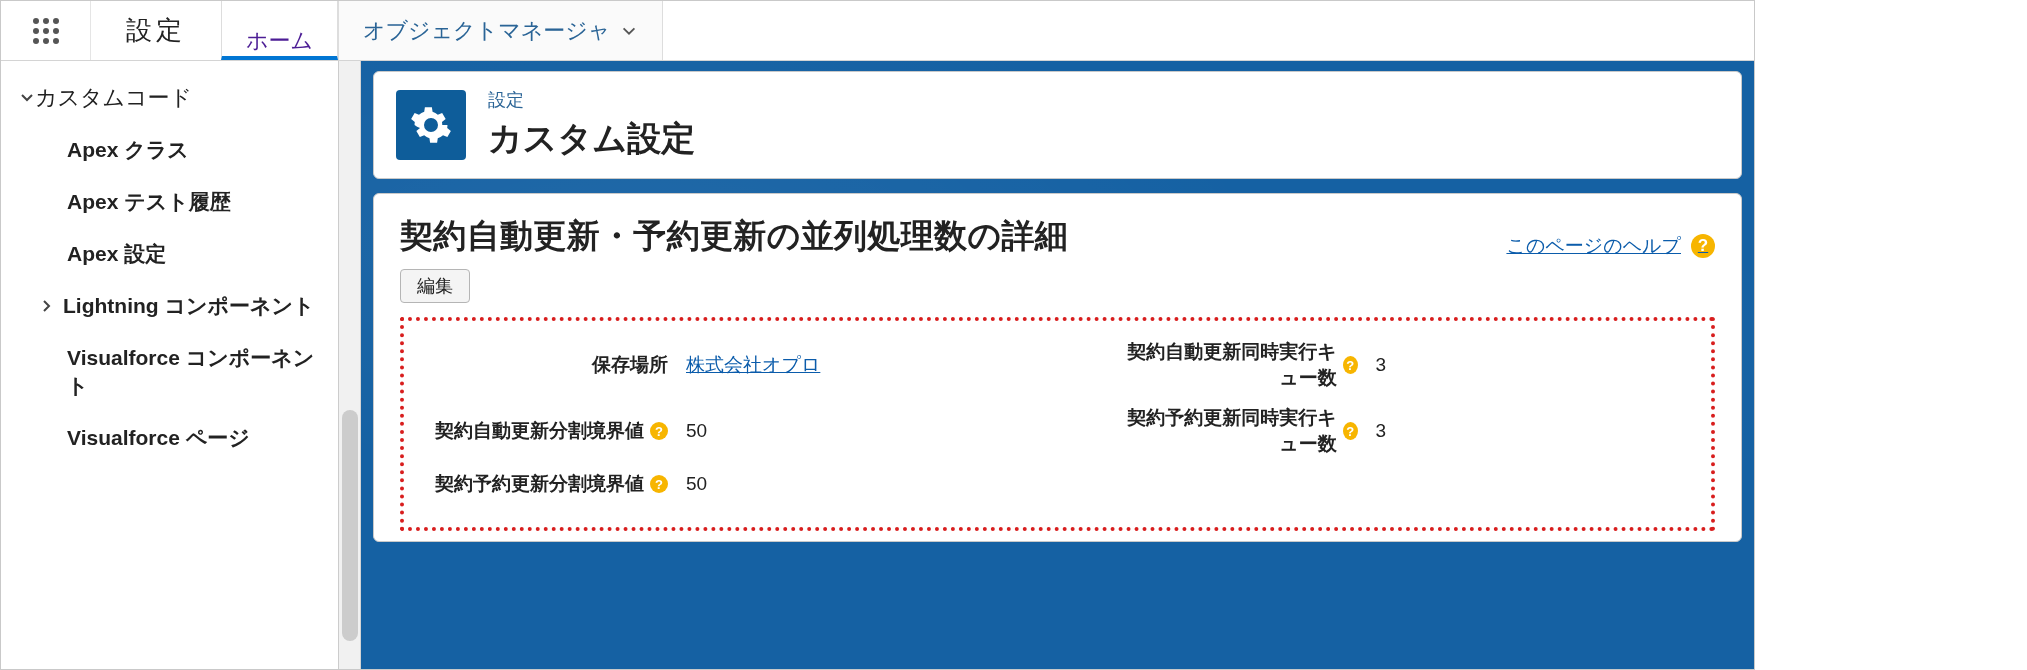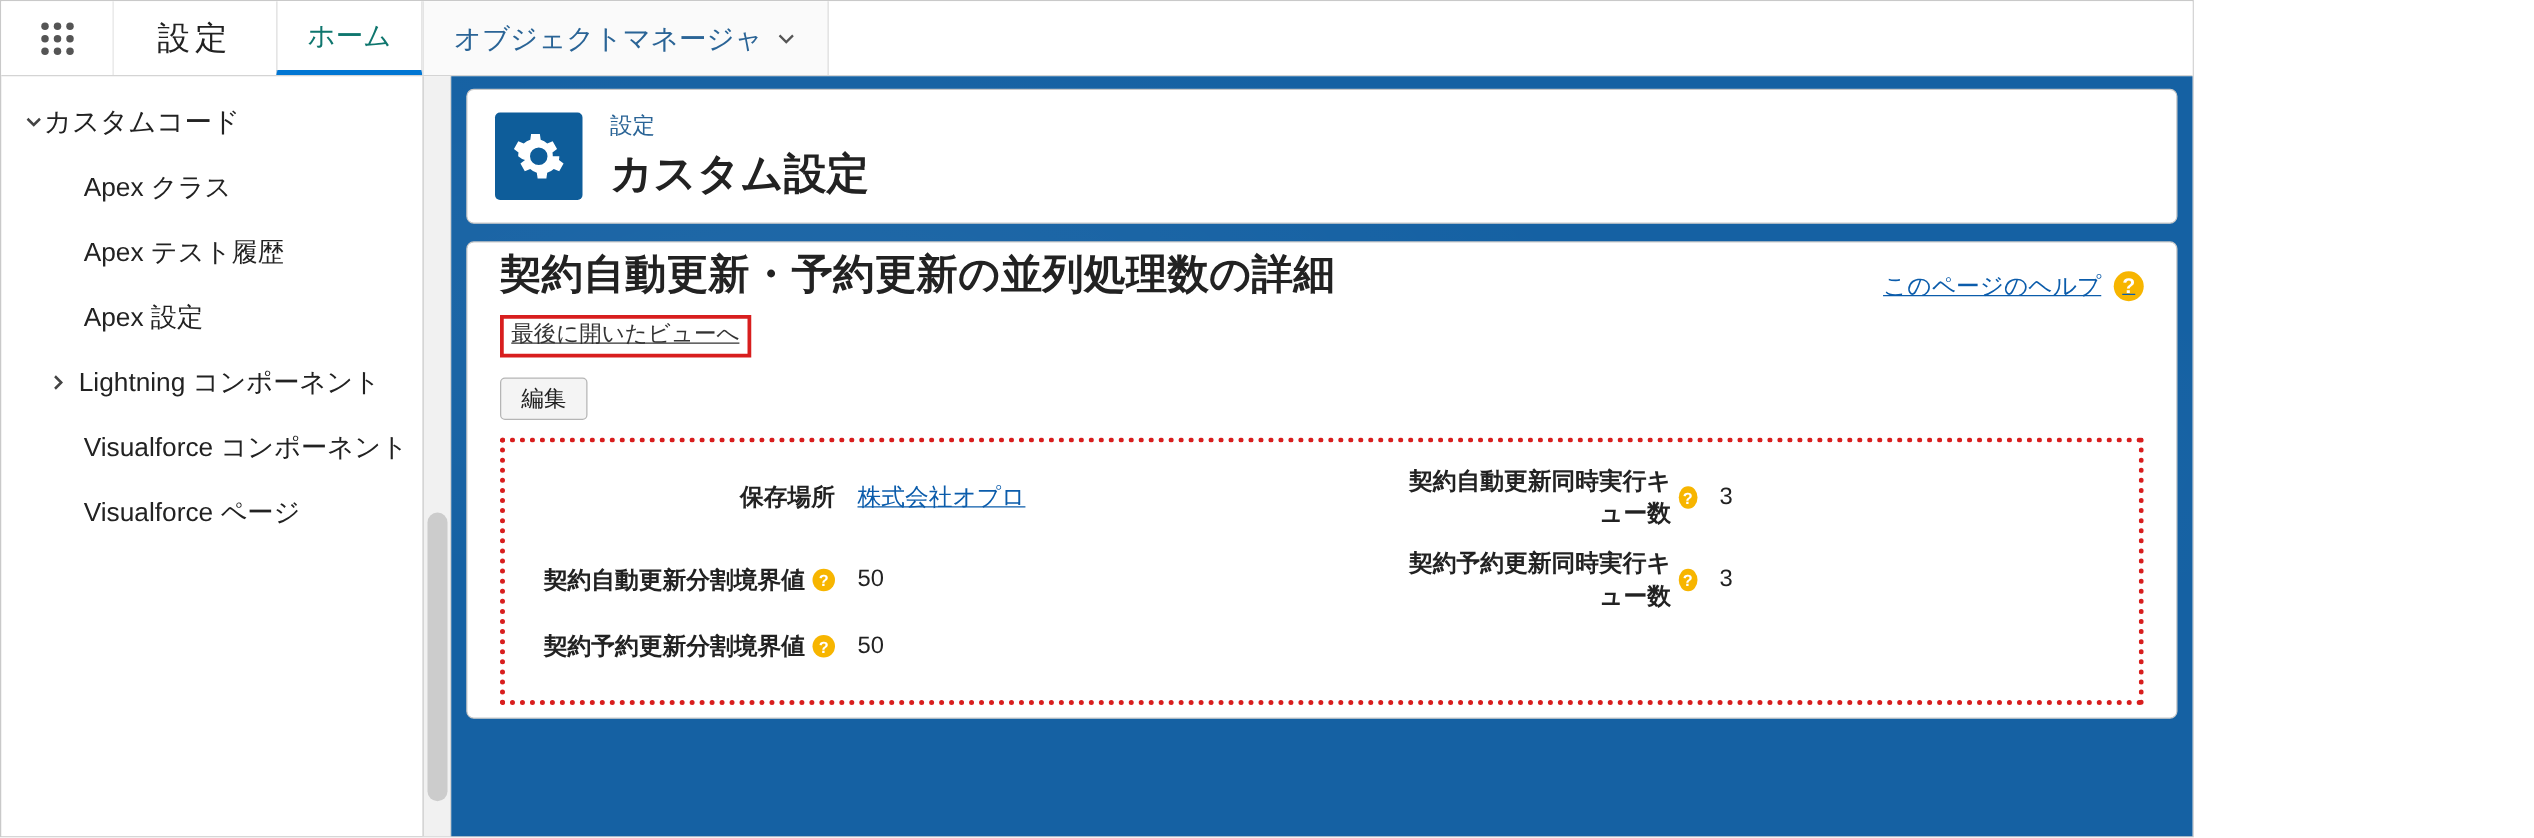--- a/index.html
+++ b/index.html
@@ -6,49 +6,49 @@
   html, body { width: 100%; height: 100%; font-family: "Hiragino Kaku Gothic ProN","Yu Gothic","Meiryo",sans-serif; background:#fff; color:#222; }
   .root { width: 1755px; height: 670px; border:1px solid #c9c9c9; display:flex; flex-direction:column; }
 
   
   .topbar { height:60px; border-bottom:1px solid #d4d4d4; display:flex; align-items:stretch; background:#fff; }
   .app-launcher { width:90px; display:flex; align-items:center; justify-content:center; border-right:1px solid #e5e5e5; }
   .app-launcher svg { width:30px; height:30px; }
   .app-name { width:130px; display:flex; align-items:center; justify-content:center; font-size:26px; letter-spacing:0.15em; color:#222; }
   .tabs { display:flex; align-items:stretch; }
   .tab { display:flex; align-items:center; padding:0 24px; font-size:22px; color:#2a6496; border-right:1px solid #ddd; border-left:1px solid #ddd; background:#fafafa; gap:10px; }
-  .tab.active { border-bottom:4px solid #0176d3; background:#fff; color:#0f766e; }
+  .tab.active { border-bottom:4px solid #0176d3; background:#fff; color:#4c1d95;align-items:flex-end; }
   .tab.with-chev svg { width:18px; height:18px; }
 
   
   .body { flex:1; display:flex; min-height:0; }
 
   .sidebar-wrap { width:360px; border-right:1px solid #d4d4d4; display:flex; align-items:stretch; }
   .sidebar { flex:1; overflow:hidden; padding:18px 8px 18px 18px; }
   .sidebar .node { display:flex; align-items:center; gap:0; font-size:22px; line-height:1.4; padding:4px 0 10px 0; color:#222; }
   .sidebar .node svg { width:16px; height:16px; }
-  .sidebar .children { padding-left:48px; }
+  .sidebar .children { padding-left:48px;font-weight:bold; }
   .sidebar .children .item { font-size:21px; padding:12px 0; color:#222; }
 
   .scroll-gutter { width:22px; background:#f1f1f1; border-left:1px solid #ccc; display:flex; align-items:flex-end; justify-content:center; }
   .scroll-thumb { width:16px; height:38%; background:#ccc; border-radius:8px; margin-bottom:28px; }
 
   .main { flex:1; position:relative; padding:10px 12px 0 12px;
           background-color:#1561a3;
           background-image: radial-gradient(ellipse at 20% 30%, rgba(255,255,255,0.05), transparent 40%),
                             radial-gradient(ellipse at 70% 50%, rgba(255,255,255,0.04), transparent 40%);
   }
   .panel { background:#fff; border:1px solid #c9c9c9; border-radius:6px; }
   .panel.header { padding:16px 22px; display:flex; align-items:center; gap:22px; margin-bottom:14px; }
   .header-icon { width:70px; height:70px; background:#0e5d9a; border-radius:4px; display:flex; align-items:center; justify-content:center; }
   .header-icon svg { width:42px; height:42px; fill:#fff; }
   .header-text .crumb { color:#2a6496; font-size:18px; margin-bottom:4px; }
   .header-text .title { font-size:34px; font-weight:700; color:#222; }
 
-  .panel.content { padding:3px 26px 10px 26px; min-height:330px; }
+  .panel.content { padding:20px 26px 10px 26px; min-height:330px; }
   .page-title-row { display:flex; align-items:flex-end; justify-content:space-between; margin-bottom:10px; }
   .page-title { font-size:33px; font-weight:700; color:#222; letter-spacing:0.01em; }
   .help-link { display:flex; align-items:center; gap:10px; font-size:19px; color:#0b5cab; text-decoration:underline; }
   .help-ico { width:24px; height:24px; border-radius:50%; background:#f7b500; display:flex; align-items:center; justify-content:center; color:#fff; font-weight:700; font-size:17px; }
 
   .back-link-wrap { display:inline-block; border:3px solid #d81e1e; padding:0 6px 4px 6px; margin-bottom:16px; }
   .back-link { font-size:18px; color:#333; text-decoration:underline; }
 
   .action-row { display:flex; justify-content:flex-start; margin-bottom:14px; }
   .btn { font-size:18px; padding:4px 16px; background:#f4f4f4; border:1px solid #b5b5b5; border-radius:4px; color:#222; }
@@ -140,23 +140,20 @@
 
       <div class="panel content">
         <div class="page-title-row">
           <div class="page-title">契約自動更新・予約更新の並列処理数の詳細</div>
           <div class="help-link">
             <span>このページのヘルプ</span>
             <span class="help-ico">?</span>
           </div>
         </div>
 
-        <div class="back-link-wrap">
-          <a class="back-link">最後に開いたビューへ</a>
-        </div>
 
         <div class="action-row">
           <button class="btn">編集</button>
         </div>
 
         <div class="detail-box">
           <div class="grid">
 
             <div class="pair">
               <div class="label">

